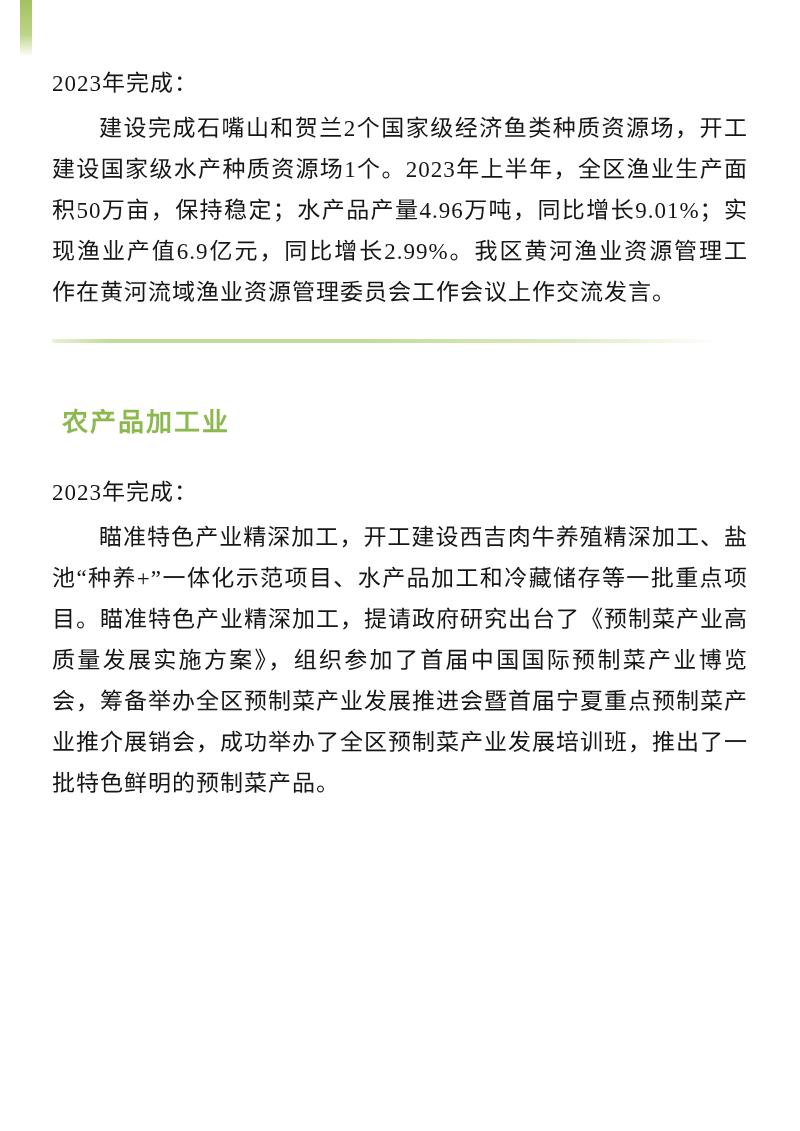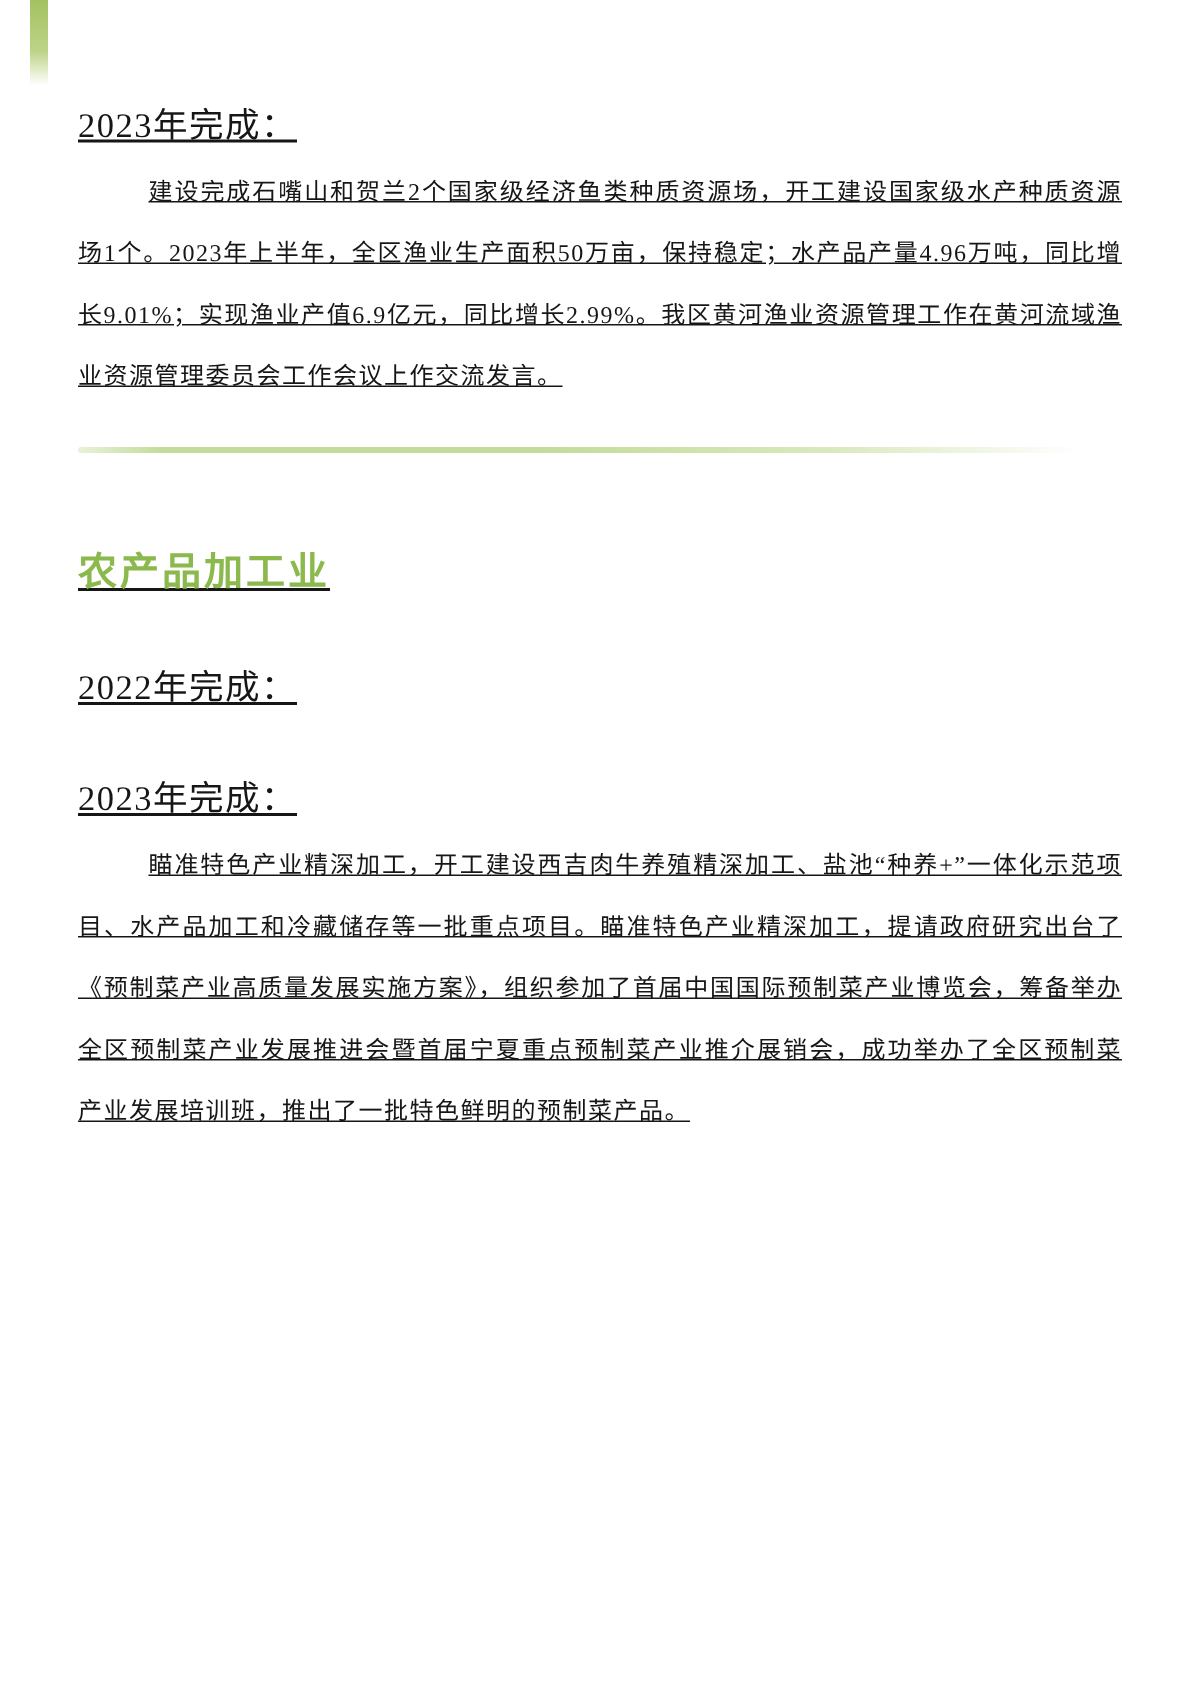--- a/index.html
+++ b/index.html
@@ -8,21 +8,20 @@
     background: #ffffff;
   }
   .page {
     position: relative;
     width: 800px;
     height: 810px;
     background: var(--background, #ffffff);
     overflow: hidden;
     font-family: "Liberation Serif", "DejaVu Serif", serif;
     color: var(--text, #161616);
-    text-decoration: underline;
   }
   
   .accent-bar {
     position: absolute;
     left: 20px;
     top: 0;
     width: 12px;
     height: 57px;
     background: linear-gradient(180deg,
       var(--accent-bar-green, #a3c161) 0%,
@@ -38,40 +37,40 @@
     font-size: 23px;
     line-height: 41px;
     letter-spacing: 1px;
     white-space: nowrap;
   }
   .body-label.first {
     padding-top: 63px;
   }
   .body-para {
     margin: 4px 0 0 0;
-    font-size: 16px;
+    font-size: 23px;
     line-height: 41px;
     letter-spacing: 1px;
     text-indent: 47px;
     text-align: justify;
     text-justify: inter-ideograph;
   }
   .divider {
     margin-top: 26px;
     height: 4px;
     border-radius: 2px;
     background: linear-gradient(90deg,
       rgba(214, 231, 184, 0.55) 0%,
       var(--divider-green, #c3dc9b) 8%,
       var(--divider-green, #c3dc9b) 45%,
       #d9e9bd 72%,
       rgba(255, 255, 255, 0) 96%);
   }
   .section-heading {
-    margin: 62px 0 0 0;
+    margin: 62px 0 0 10px;
     font-family: "Liberation Sans", "DejaVu Sans", sans-serif;
     font-weight: bold;
     font-size: 26px;
     line-height: 34px;
     letter-spacing: 2px;
     color: var(--heading-green, #8cb94e);
   }
   .label-2022 {
     margin-top: 40px;
   }
@@ -89,21 +88,20 @@
   <div class="content">
 
     <p class="body-label first">2023年完成：</p>
 
     <p class="body-para">建设完成石嘴山和贺兰2个国家级经济鱼类种质资源场，开工建设国家级水产种质资源场1个。2023年上半年，全区渔业生产面积50万亩，保持稳定；水产品产量4.96万吨，同比增长9.01%；实现渔业产值6.9亿元，同比增长2.99%。我区黄河渔业资源管理工作在黄河流域渔业资源管理委员会工作会议上作交流发言。</p>
 
     <div class="divider"></div>
 
     <h2 class="section-heading">农产品加工业</h2>
 
-    <p class="body-label label-2022">2022年完成：</p>
 
 
     <p class="body-label label-2023b">2023年完成：</p>
 
     <p class="body-para">瞄准特色产业精深加工，开工建设西吉肉牛养殖精深加工、盐池“种养+”一体化示范项目、水产品加工和冷藏储存等一批重点项目。瞄准特色产业精深加工，提请政府研究出台了《预制菜产业高质量发展实施方案》，组织参加了首届中国国际预制菜产业博览会，筹备举办全区预制菜产业发展推进会暨首届宁夏重点预制菜产业推介展销会，成功举办了全区预制菜产业发展培训班，推出了一批特色鲜明的预制菜产品。</p>
 
   </div>
 </div>
 
 </body></html>

